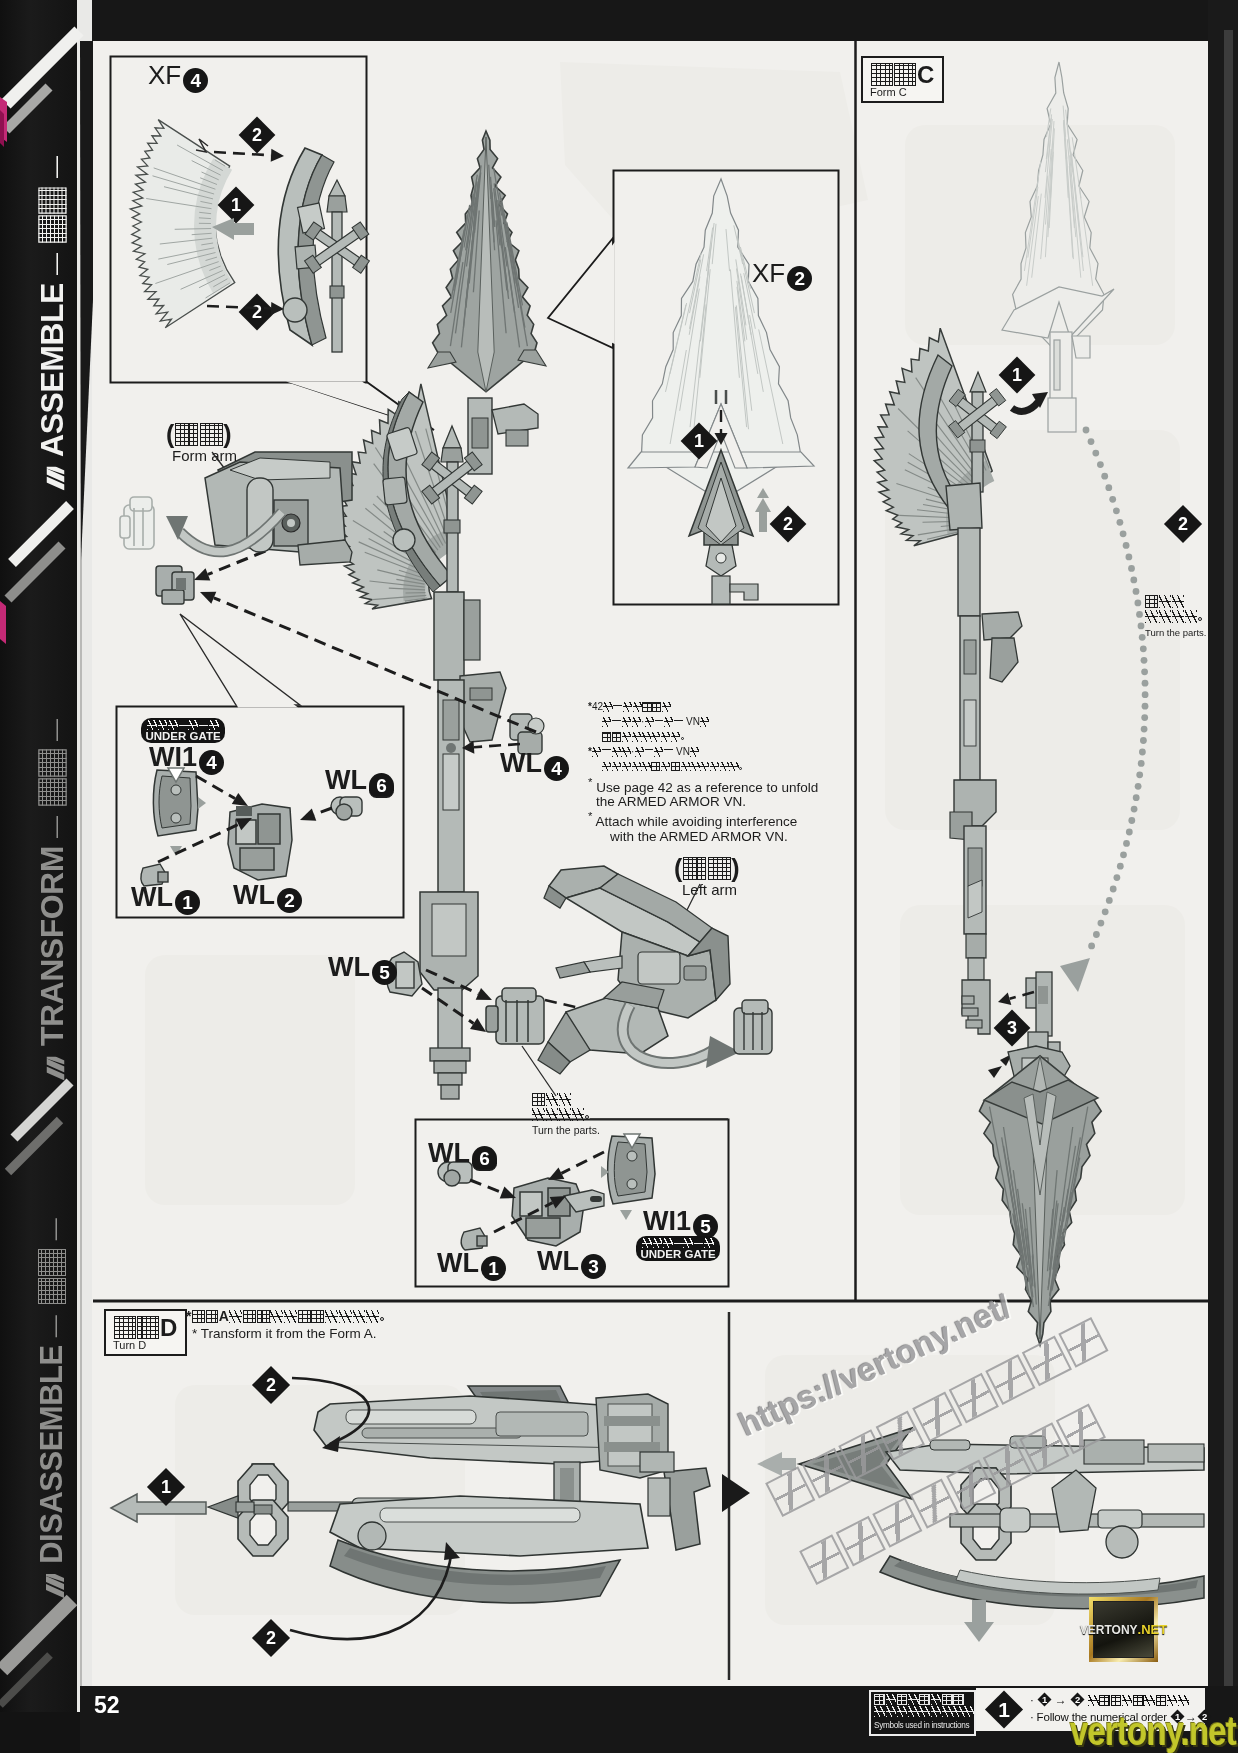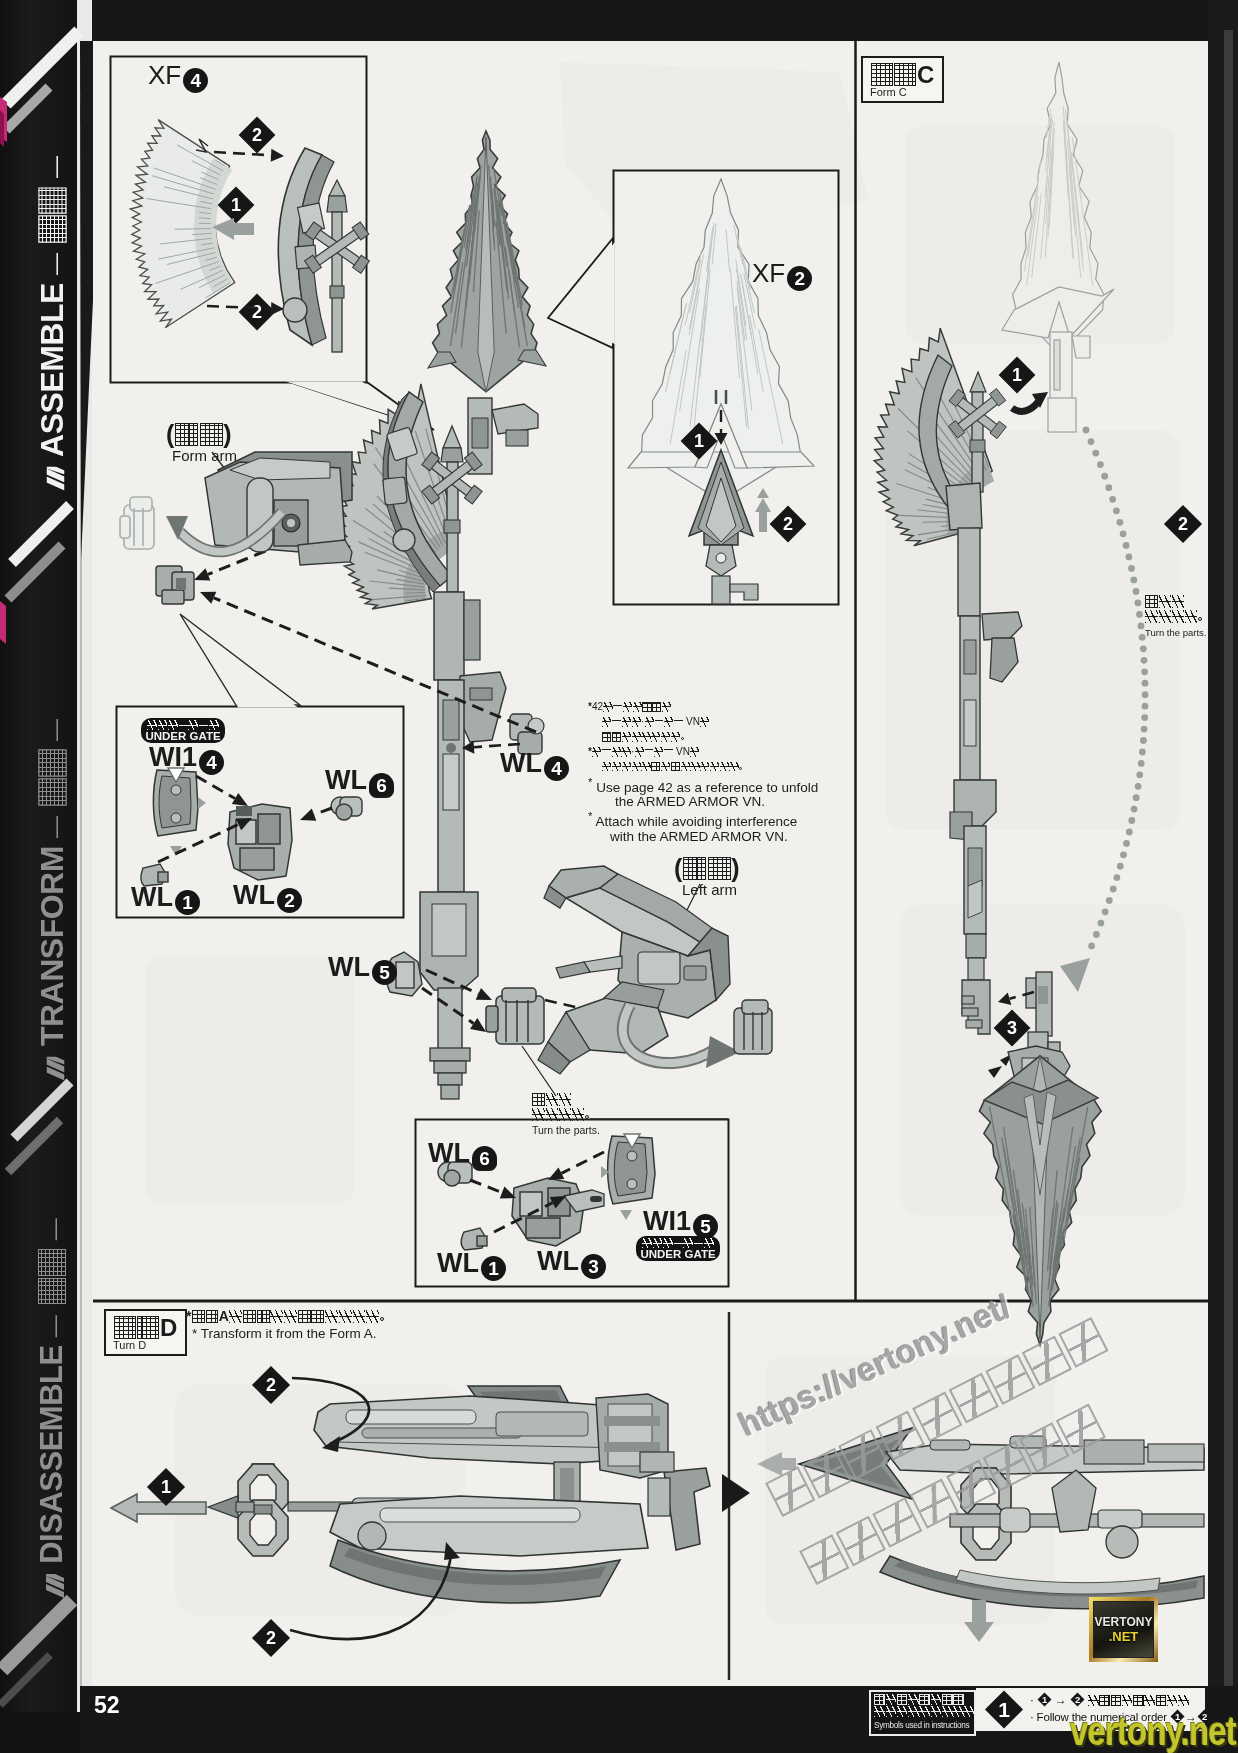--- a/index.html
+++ b/index.html
@@ -796,21 +796,21 @@
     <div class="abs wl" style="left:537px;top:1246px">WL<span class="cn">3</span></div>
     <div class="abs wl" style="left:643px;top:1206px">WI1<span class="cn">5</span></div>
     <div class="abs pill jp" style="left:636px;top:1236px;width:84px;font-size:10.5px;line-height:11px;padding:2px 0 1px 0"><span class="kn"></span><span class="kn"></span><span class="kn"></span><span class="chobar"></span><span class="kn"></span><span class="chobar"></span><span class="kn"></span><br><span style="font-size:11.5px;font-weight:bold">UNDER GATE</span></div>
     <div class="abs " style="left:588px;top:700px">
       <div class="note jp"><span class="xstar">*</span>42<span class="kn"></span><span class="chobar"></span><span class="kn"></span><span class="kn"></span><span class="k"></span><span class="k"></span><span class="kn"></span></div>
       <div class="note jp" style="margin-left:14px"><span class="kn"></span><span class="chobar"></span><span class="kn"></span><span class="kn"></span>·<span class="kn"></span><span class="chobar"></span><span class="kn"></span><span class="chobar"></span> VN<span class="kn"></span></div>
       <div class="note jp" style="margin-left:14px"><span class="k"></span><span class="k"></span><span class="kn"></span><span class="kn"></span><span class="kn"></span><span class="kn"></span><span class="kn"></span><span class="kn"></span><span class="mar"></span></div>
       <div class="note jp"><span class="xstar">*</span><span class="kn"></span><span class="chobar"></span><span class="kn"></span><span class="kn"></span>·<span class="kn"></span><span class="chobar"></span><span class="kn"></span><span class="chobar"></span> VN<span class="kn"></span></div>
       <div class="note jp" style="margin-left:14px"><span class="kn"></span><span class="kn"></span><span class="kn"></span><span class="kn"></span><span class="kn"></span><span class="k"></span><span class="kn"></span><span class="k"></span><span class="kn"></span><span class="kn"></span><span class="kn"></span><span class="kn"></span><span class="kn"></span><span class="kn"></span><span class="mar"></span></div>
       <div class="en"><sup>*</sup> Use page 42 as a reference to unfold</div>
-      <div class="en" style="margin-left:27px">the ARMED ARMOR VN.</div>
+      <div class="en" style="margin-left:8px">the ARMED ARMOR VN.</div>
       <div class="en"><sup>*</sup> Attach while avoiding interference</div>
       <div class="en" style="margin-left:22px">with the ARMED ARMOR VN.</div>
     </div>
     <div class="abs jp" style="left:532px;top:1092px;font-size:13.5px;line-height:15px;font-weight:bold"><span class="k"></span><span class="kn"></span><span class="kn"></span><br><span class="kn"></span><span class="kn"></span><span class="kn"></span><span class="kn"></span><span class="mar"></span><br><span style="font-weight:normal;font-size:10.5px">Turn the parts.</span></div>
     <div class="abs formlab" style="left:861px;top:56px"><span class="b jp"><span class="k"></span><span class="k"></span>C</span><span class="s">Form C</span></div>
     <div class="abs jp" style="left:1145px;top:594px;font-size:13.5px;line-height:15px;font-weight:bold"><span class="k"></span><span class="kn"></span><span class="kn"></span><br><span class="kn"></span><span class="kn"></span><span class="kn"></span><span class="kn"></span><span class="mar"></span><br><span style="font-weight:normal;font-size:9.5px">Turn the parts.</span></div>
     <div class="abs formlab" style="left:104px;top:1309px"><span class="b jp"><span class="k"></span><span class="k"></span>D</span><span class="s">Turn D</span></div>
     <div class="abs jp" style="left:186px;top:1308px;font-size:14px;font-weight:bold"><span class="xstar">*</span><span class="k"></span><span class="k"></span>A<span class="kn"></span><span class="k"></span><span class="k"></span><span class="kn"></span><span class="kn"></span><span class="k"></span><span class="k"></span><span class="kn"></span><span class="kn"></span><span class="kn"></span><span class="kn"></span><span class="mar"></span></div>
     <div class="abs " style="left:192px;top:1326px;font-size:13.5px">* Transform it from the Form A.</div>
     <div class="abs " style="left:94px;top:1692px;color:#fff;font-size:23px;font-weight:bold">52</div>
@@ -832,18 +832,18 @@
         <polygon points="7.5,0.5 14.5,7.5 7.5,14.5 0.5,7.5" fill="#161616"></polygon>
         <text x="7.5" y="11" text-anchor="middle" font-size="9.5" font-weight="bold" fill="#fff">1</text>
       </svg><span style="font-size:12px">→</span><svg width="15" height="15" style="vertical-align:-3px">
         <polygon points="7.5,0.5 14.5,7.5 7.5,14.5 0.5,7.5" fill="#161616"></polygon>
         <text x="7.5" y="11" text-anchor="middle" font-size="9.5" font-weight="bold" fill="#fff">2</text>
       </svg></div>
     <div class="abs" style="left:741px;top:1408px;transform:rotate(-24.5deg);transform-origin:left center;font-size:33px;font-weight:bold;color:#9a9a9c;text-shadow:1.5px 1.5px 0 #fdfdfb,-1px -1px 1px #7a7a7c;white-space:nowrap;opacity:.85">https://vertony.net/</div>
     <div class="abs jp" style="left:772px;top:1477px;transform:rotate(-27deg);transform-origin:left center;font-size:42px;font-weight:bold;color:#9a9a9c;text-shadow:1.5px 1.5px 0 #fdfdfb,-1px -1px 1px #7a7a7c;white-space:nowrap;opacity:.85"><span class="kw"></span><span class="kw"></span><span class="kw"></span><span class="kw"></span><span class="kw"></span><span class="kw"></span><span class="kw"></span><span class="kw"></span><span class="kw"></span></div>
     <div class="abs jp" style="left:806px;top:1545px;transform:rotate(-27deg);transform-origin:left center;font-size:42px;font-weight:bold;color:#9a9a9c;text-shadow:1.5px 1.5px 0 #fdfdfb,-1px -1px 1px #7a7a7c;white-space:nowrap;opacity:.85"><span class="kw"></span><span class="kw"></span><span class="kw"></span><span class="kw"></span><span class="kw"></span><span class="kw"></span><span class="kw"></span><span class="kw"></span></div>
     <div class="abs" style="left:1089px;top:1597px;width:69px;height:65px;background:linear-gradient(135deg,#f4e06a,#a87820 45%,#f8ecae 70%,#8a5c10);padding:4px">
-<div style="width:100%;height:100%;background:linear-gradient(160deg,#3a3a30,#14140e 60%,#4a4a3a);border:1px solid #222;display:flex;flex-direction:column;align-items:center;justify-content:center">
+<div style="width:100%;height:100%;background:linear-gradient(160deg,#3a3a30,#14140e 60%,#4a4a3a);border:1px solid #222;display:flex;flex-direction:row;align-items:center;justify-content:center">
 <span style="color:#e8e8e4;font-weight:bold;font-size:12px;text-shadow:0 1px 1px #000">VERTONY</span>
 <span style="color:#e8d22a;font-weight:bold;font-size:13px;text-shadow:0 1px 1px #000">.NET</span>
       </div>
     </div>
     <div class="abs" style="left:1070px;top:1708px;font-size:36px;font-weight:bold;color:#c2c62a;text-shadow:2px 2px 0 #3a3a10,-1px -1px 0 #7a7a18;transform:scale(.92,1.12);transform-origin:left top;letter-spacing:-1px">vertony.net</div>
 </div>
 </body></html>

